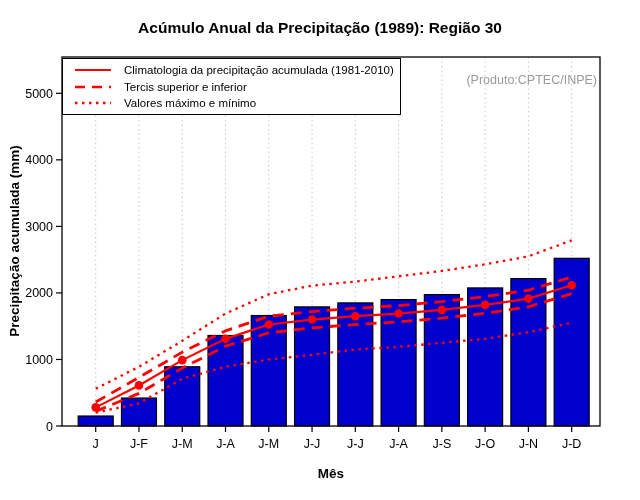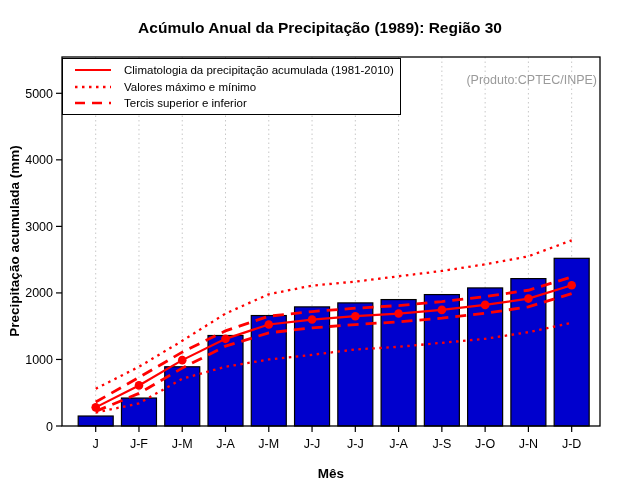--- a/index.html
+++ b/index.html
@@ -115,25 +115,25 @@
 
   <div class="legend">
     <div class="legend-row">
       <svg width="44" height="12">
         <line class="ls ls-solid" x1="4" y1="6" x2="40" y2="6"></line>
       </svg>
       <span class="llabel">Climatologia da precipitação acumulada (1981-2010)</span>
     </div>
     <div class="legend-row">
       <svg width="44" height="12">
+        <line class="ls ls-dashed" x1="4" y1="6" x2="40" y2="6"></line>
+      </svg>
+      <span class="llabel">Tercis superior e inferior</span>
+    </div>
+    <div class="legend-row">
+      <svg width="44" height="12">
         <line class="ls ls-dotted" x1="4" y1="6" x2="40" y2="6"></line>
       </svg>
       <span class="llabel">Valores máximo e mínimo</span>
-    </div>
-    <div class="legend-row">
-      <svg width="44" height="12">
-        <line class="ls ls-dashed" x1="4" y1="6" x2="40" y2="6"></line>
-      </svg>
-      <span class="llabel">Tercis superior e inferior</span>
     </div>
   </div>
 
 </div>
 
 </body></html>

